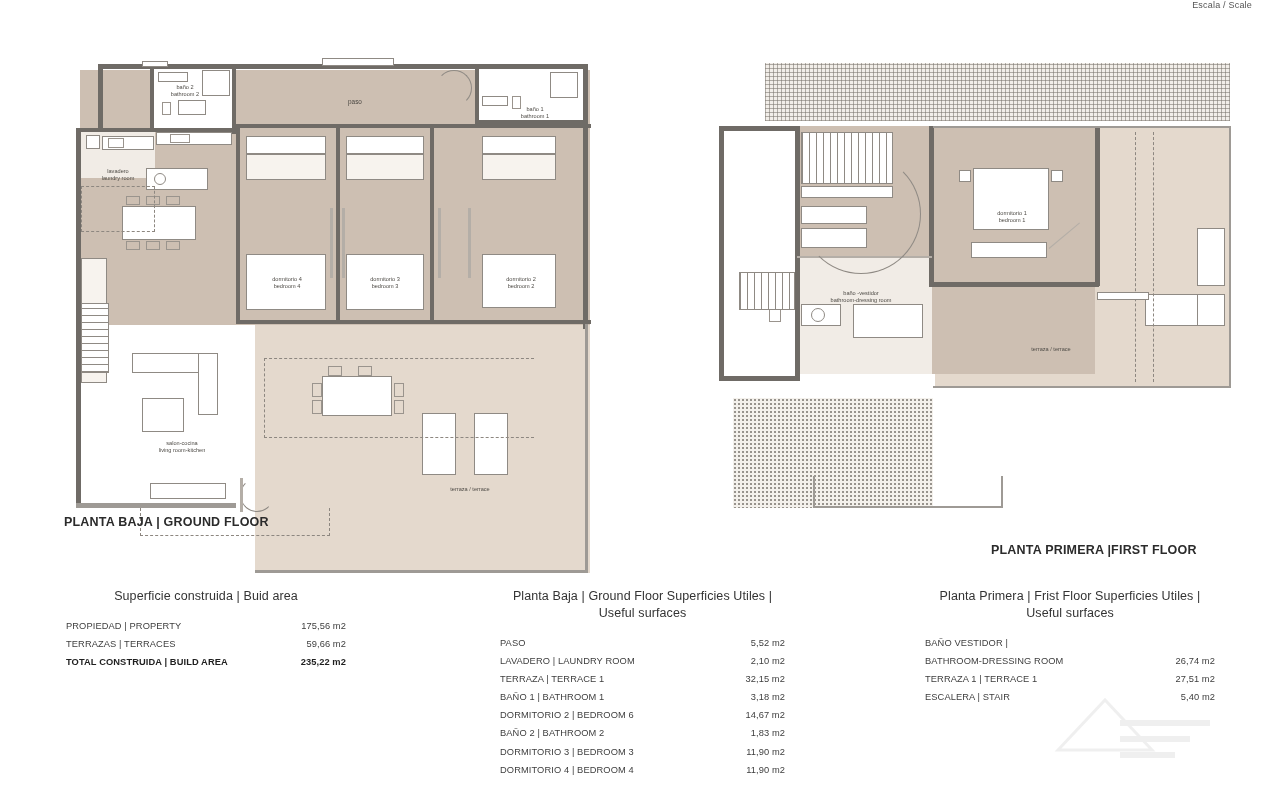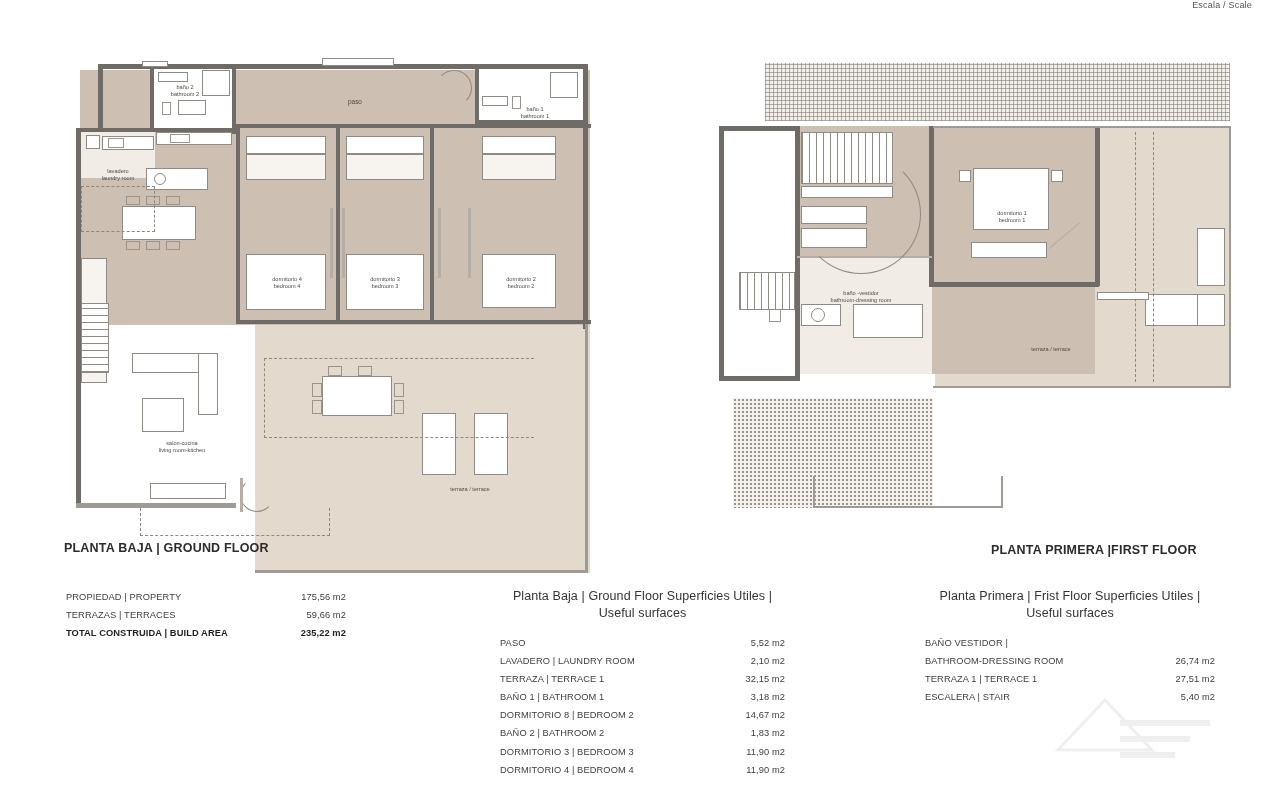--- a/index.html
+++ b/index.html
@@ -346,24 +346,25 @@
   <div class="wall-light" style="left:108px; top:418px; width:2px; height:32px;"></div>
   <div class="wall-light" style="left:296px; top:418px; width:2px; height:32px;"></div>
 
   <div class="label-sm" style="left:270px; top:152px; width:74px;">dormitorio 1
 bedroom 1</div>
   <div class="label-sm" style="left:96px; top:232px; width:120px;">baño -vestidor
 bathroom-dressing room</div>
   <div class="label-sm" style="left:296px; top:288px; width:100px;">terraza / terrace</div>
 </div>
 
-<div class="floor-title" style="left:64px; top:541px;">PLANTA BAJA  |  GROUND FLOOR</div>
+<div class="floor-title" style="left:64px; top:515px;">PLANTA BAJA  |  GROUND FLOOR</div>
 <div class="floor-title" style="left:991px; top:543px;">PLANTA PRIMERA  |FIRST FLOOR</div>
 
 <div class="block" style="left:66px; top:588px; width:280px;">
+  <h3>Superficie construida  |  Buid area</h3>
   <div class="rows">
     <div class="row">
       <span class="k">PROPIEDAD | PROPERTY</span>
       <span class="v">175,56 m2</span>
     </div>
     <div class="row">
       <span class="k">TERRAZAS | TERRACES</span>
       <span class="v">59,66 m2</span>
     </div>
     <div class="row bold">
@@ -387,21 +388,21 @@
     </div>
     <div class="row">
       <span class="k">TERRAZA | TERRACE 1</span>
       <span class="v">32,15 m2</span>
     </div>
     <div class="row">
       <span class="k">BAÑO 1 | BATHROOM 1</span>
       <span class="v">3,18 m2</span>
     </div>
     <div class="row">
-      <span class="k">DORMITORIO 8 | BEDROOM 2</span>
+      <span class="k">DORMITORIO 2 | BEDROOM 6</span>
       <span class="v">14,67 m2</span>
     </div>
     <div class="row">
       <span class="k">BAÑO 2 | BATHROOM 2</span>
       <span class="v">1,83 m2</span>
     </div>
     <div class="row">
       <span class="k">DORMITORIO 3 | BEDROOM 3</span>
       <span class="v">11,90 m2</span>
     </div>

